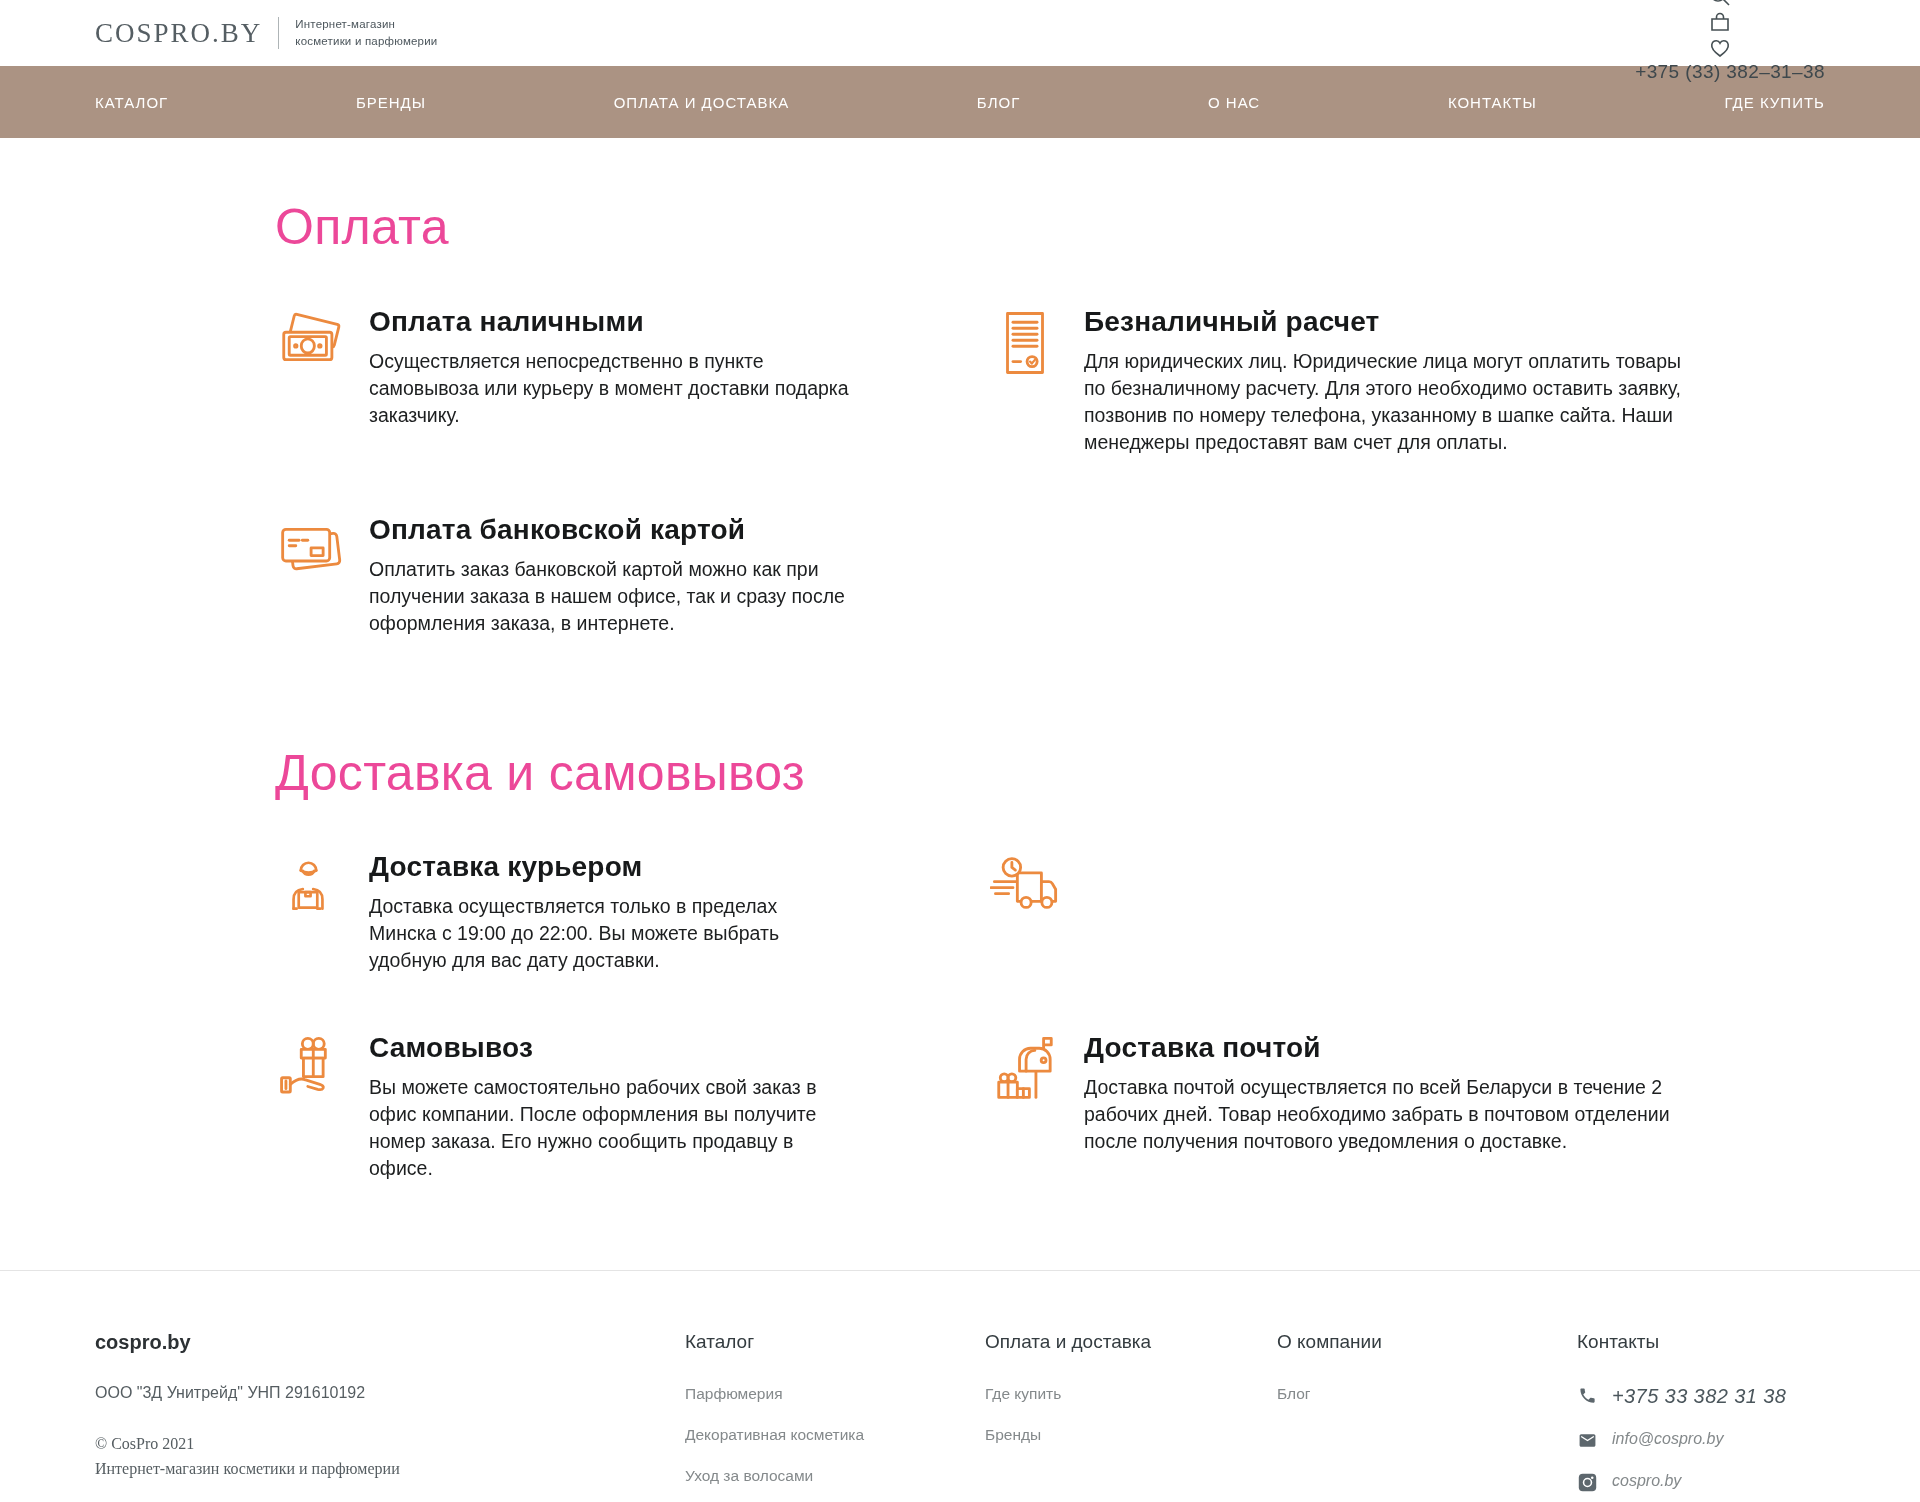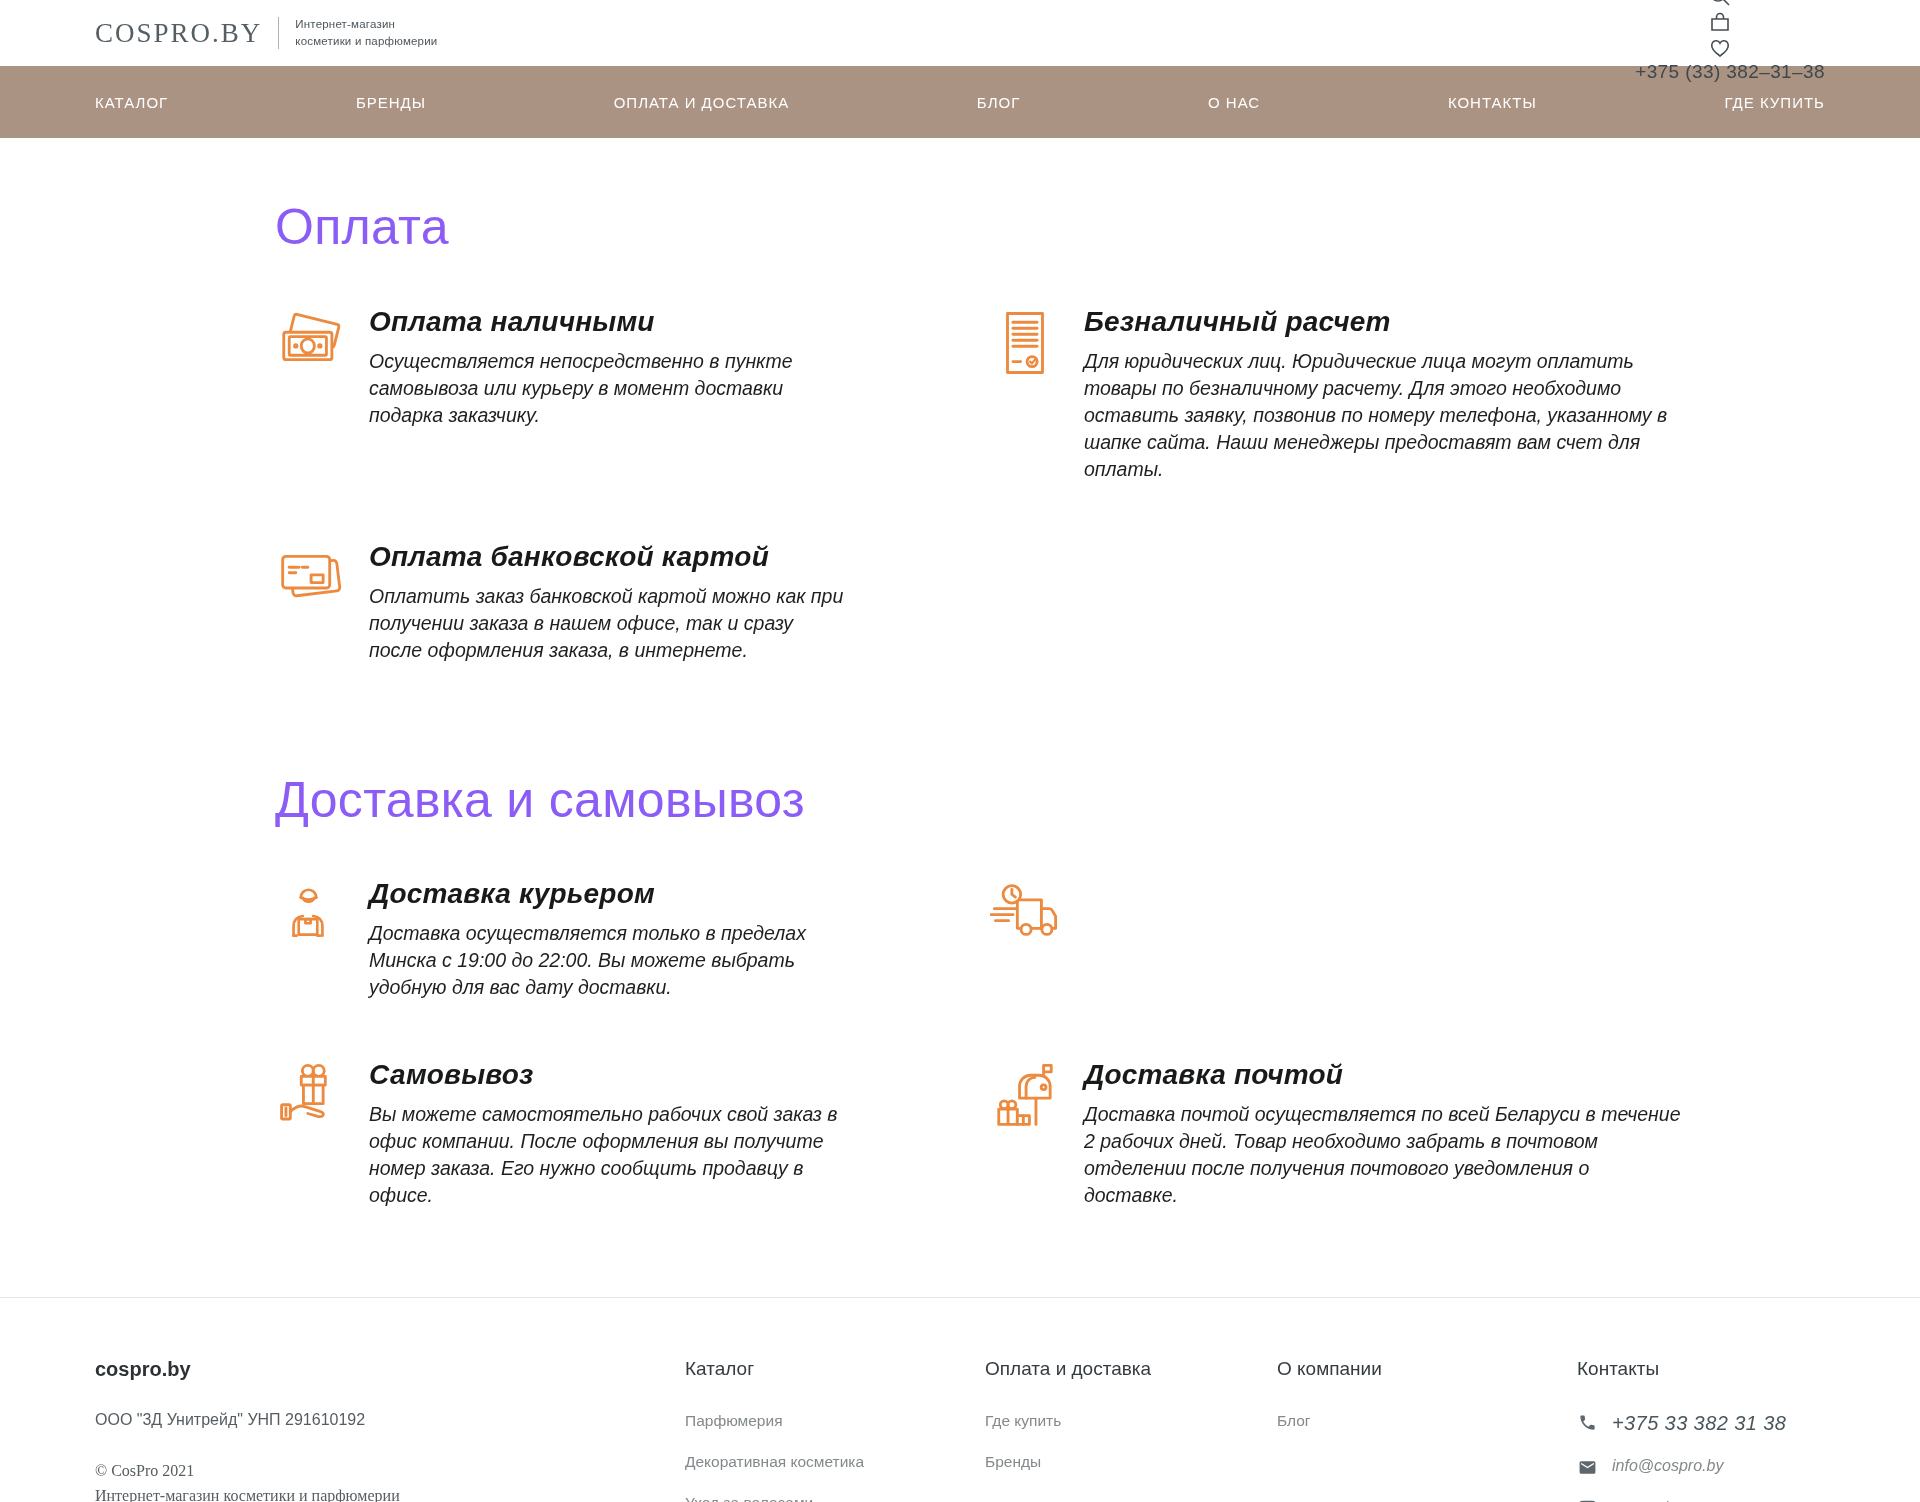--- a/index.html
+++ b/index.html
@@ -28,29 +28,28 @@
 
   
   .nav { background:#AB9383; height:72px; }
   .nav .container { height:100%; display:flex; align-items:center; justify-content:space-between; }
   .nav a { color:#fff; text-decoration:none; font-size:15px; letter-spacing:1px; }
 
   
   .main { padding:55px 0 80px 0; }
   .main-inner { margin-left:180px; }
   h1.section-title {
-    font-size:50px; font-weight:400; color:#8b5cf6; letter-spacing:.3px;
+    font-size:50px; font-weight:400; color:#ec4899; letter-spacing:.3px;
     line-height:1.05; margin-bottom:52px;
   }
   h1.delivery-title { margin-top:110px; }
   .cards-grid {
     display:grid; grid-template-columns:575px 1fr;
     column-gap:140px; row-gap:58px;
     width:1548px;
-    font-style:italic;
   }
   .card { display:flex; }
   .card-icon { flex:0 0 70px; margin-right:24px; margin-top:2px; }
   .card-icon svg { stroke:#EC8A3F; fill:none; stroke-width:2.6; stroke-linecap:round; stroke-linejoin:round; }
   .card h3 { font-size:28px; font-weight:700; color:#17191a; margin-bottom:10px; letter-spacing:.2px; }
   .card p { font-size:19.5px; line-height:27px; color:#1d1f20; max-width:600px; }
 
   
   .footer { border-top:1px solid #e4e4e4; padding:52px 0 55px 0; }
   .footer .container { display:grid; grid-template-columns:590px 300px 292px 300px 1fr; }

